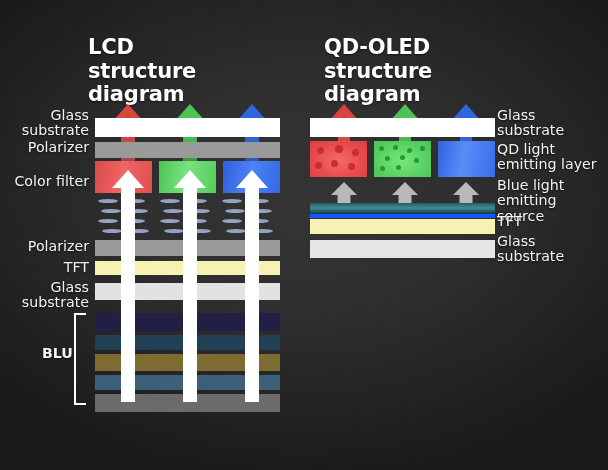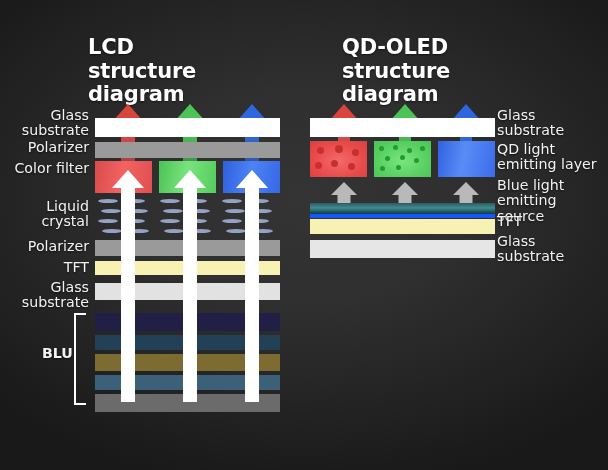--- a/index.html
+++ b/index.html
@@ -23,21 +23,21 @@
   
   .title {
     position: absolute;
     font-weight: bold;
     line-height: 1.12;
     letter-spacing: -0.2px;
     color: #ffffff;
     text-shadow: 0 1px 2px rgba(0,0,0,.55);
   }
   #lcd-title { left: 88px; top: 36px; width: 185px; font-size: 21px; }
-  #qd-title  { left: 342px; top: 36px; width: 200px; font-size: 21px; }
+  #qd-title  { left: 324px; top: 36px; width: 200px; font-size: 21px; }
 
   
   .lbl {
     position: absolute;
     font-size: 14.2px;
     line-height: 1.08;
     color: #f2f2f2;
     white-space: pre-line;
     text-shadow: 0 1px 2px rgba(0,0,0,.6);
   }
@@ -99,23 +99,21 @@
     <div>structure diagram</div>
   </div>
   <div class="title" id="qd-title">
     <div>QD-OLED</div>
     <div>structure diagram</div>
   </div>
 
   <div class="lbl lbl-left" style="top:108px">Glass
 substrate</div>
   <div class="lbl lbl-left" style="top:140px">Polarizer</div>
-  <div class="lbl lbl-left" style="top:161px">Color filter</div>
-  <div class="lbl lbl-left" style="top:199px">Liquid
-crystal</div>
+  <div class="lbl lbl-left" style="top:174px">Color filter</div>
   <div class="lbl lbl-left" style="top:239px">Polarizer</div>
   <div class="lbl lbl-left" style="top:260px">TFT</div>
   <div class="lbl lbl-left" style="top:280px">Glass
 substrate</div>
 
   <div id="blu-bracket" style="left:74px; top:313px; width:12px; height:92px;"></div>
   <div id="blu-label" style="left:42px; top:345px;">BLU</div>
 
   <div class="lbl lbl-right" style="top:108px">Glass
 substrate</div>

